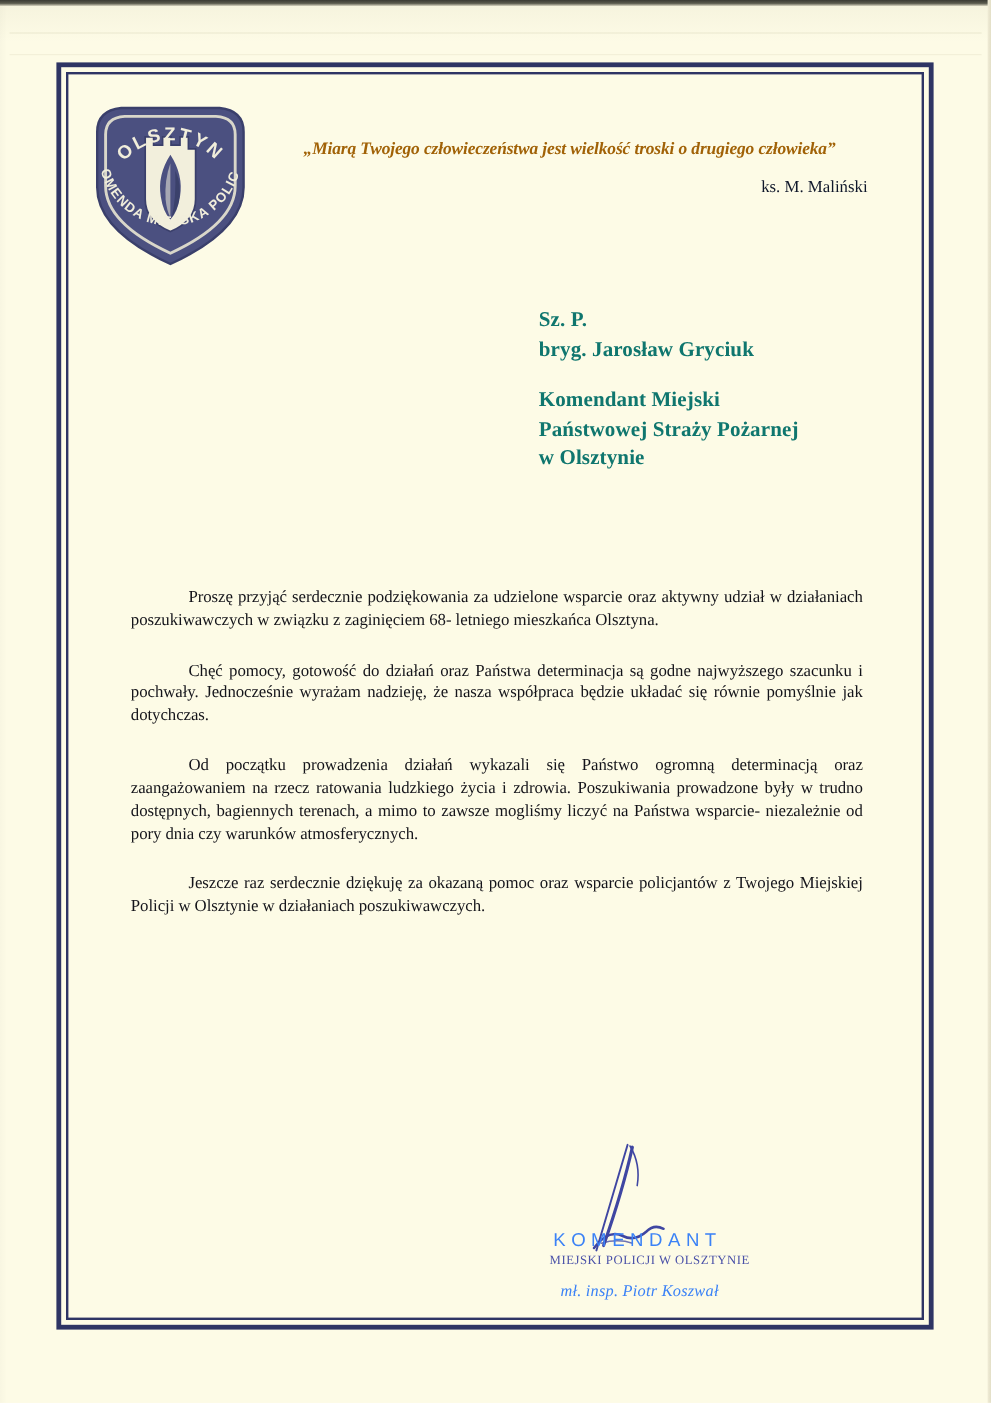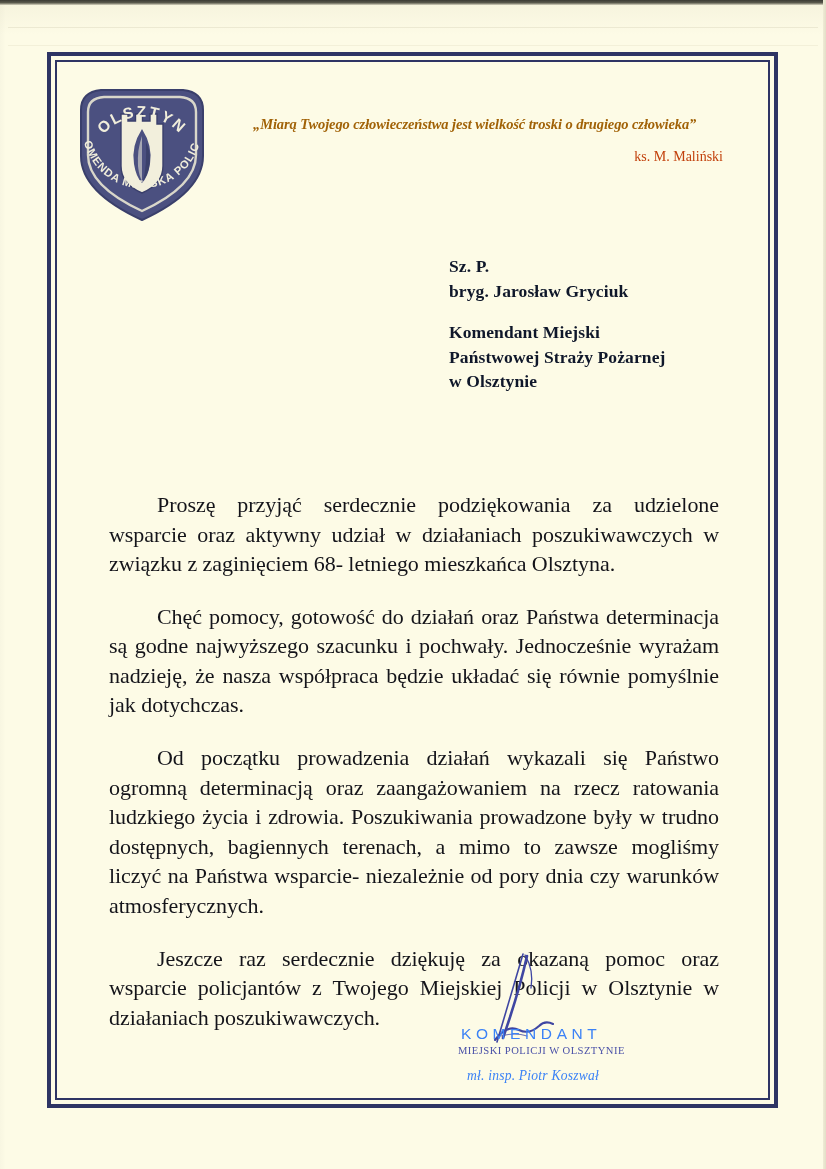--- a/index.html
+++ b/index.html
@@ -100,52 +100,52 @@
     color: #a16207;
     letter-spacing: -0.1px;
     line-height: 1.25;
     white-space: nowrap;
   }
   #quote-attribution {
     margin-top: 16px;
     text-align: right;
     padding-right: 22px;
     font-size: 14px;
-    color: #c2410c;
+    color: #0f172a;
     font-family: "Liberation Serif", "DejaVu Serif", serif;
   }
 
   
   #addressee {
     position: absolute;
     left: 394px; top: 194px;
     width: 320px;
   }
   #addressee .line {
     font-weight: bold;
     font-size: 17.5px;
-    color: #0f172a;
+    color: #0f766e;
     line-height: 1.40;
     letter-spacing: 0.1px;
     font-family: "Liberation Serif", "DejaVu Serif", serif;
   }
   #addressee .gap { height: 17px; }
 
   
   #body-text {
     position: absolute;
     left: 54px; top: 430px;
     width: 610px;
   }
   #body-text p {
     margin: 0 0 23px 0;
     text-align: justify;
     text-justify: inter-word;
     text-indent: 48px;
-    font-size: 22px;
+    font-size: 14px;
     line-height: 1.345;
     color: #14141a;
     font-family: "Liberation Serif", "DejaVu Serif", serif;
     letter-spacing: -0.05px;
   }
   #body-text p:last-child { margin-bottom: 0; }
 
   
   #signature {
     position: absolute;

